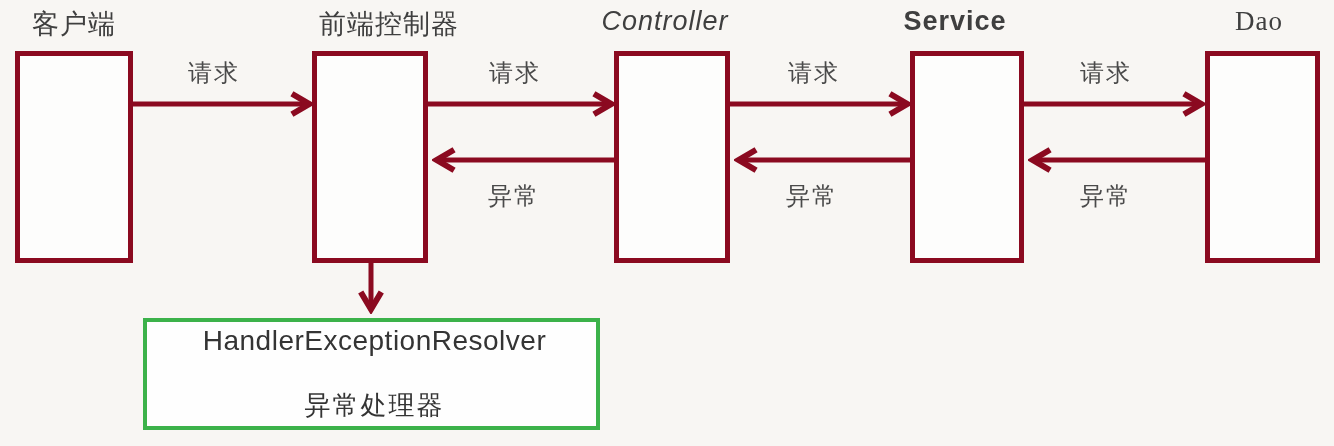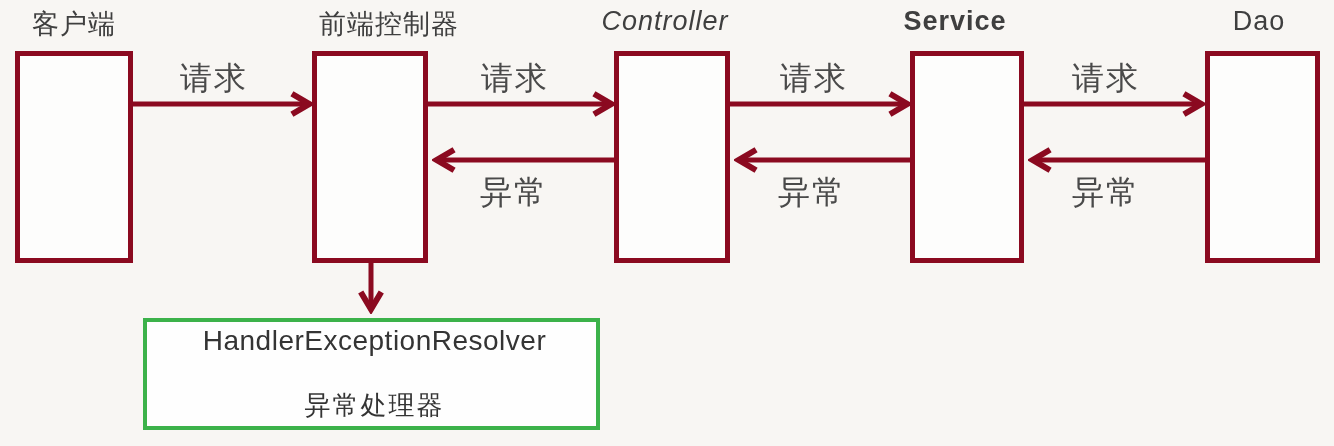--- a/index.html
+++ b/index.html
@@ -36,32 +36,32 @@
   .box-client          { left: 15px;   width: 118px; }
   .box-front-controller{ left: 312px;  width: 116px; }
   .box-controller      { left: 614px;  width: 116px; }
   .box-service         { left: 910px;  width: 114px; }
   .box-dao             { left: 1205px; width: 115px; }
 
   .lbl-client          { left: 74px; }
   .lbl-front-controller{ left: 389px; }
   .lbl-controller      { left: 665px; font-style: italic; }
   .lbl-service         { left: 955px; font-weight: bold; }
-  .lbl-dao             { left: 1259px; }
+  .lbl-dao             { left: 1259px; font-family: Liberation Serif, serif; }
 
   .edge-label {
     position: absolute;
     transform: translateX(-50%);
-    font-size: 32px;
+    font-size: 24px;
     color: #4a4a4a;
     white-space: nowrap;
     letter-spacing: 2px;
   }
   .edge-label.request { top: 57px; }
-  .edge-label.exception { top: 171px; }
+  .edge-label.exception { top: 180px; }
   .elbl-1 { left: 214px; }
   .elbl-2 { left: 515px; }
   .elbl-3 { left: 814px; }
   .elbl-4 { left: 1106px; }
   .elbl-5 { left: 514px; }
   .elbl-6 { left: 812px; }
   .elbl-7 { left: 1106px; }
 
   .arrow-layer {
     position: absolute;

